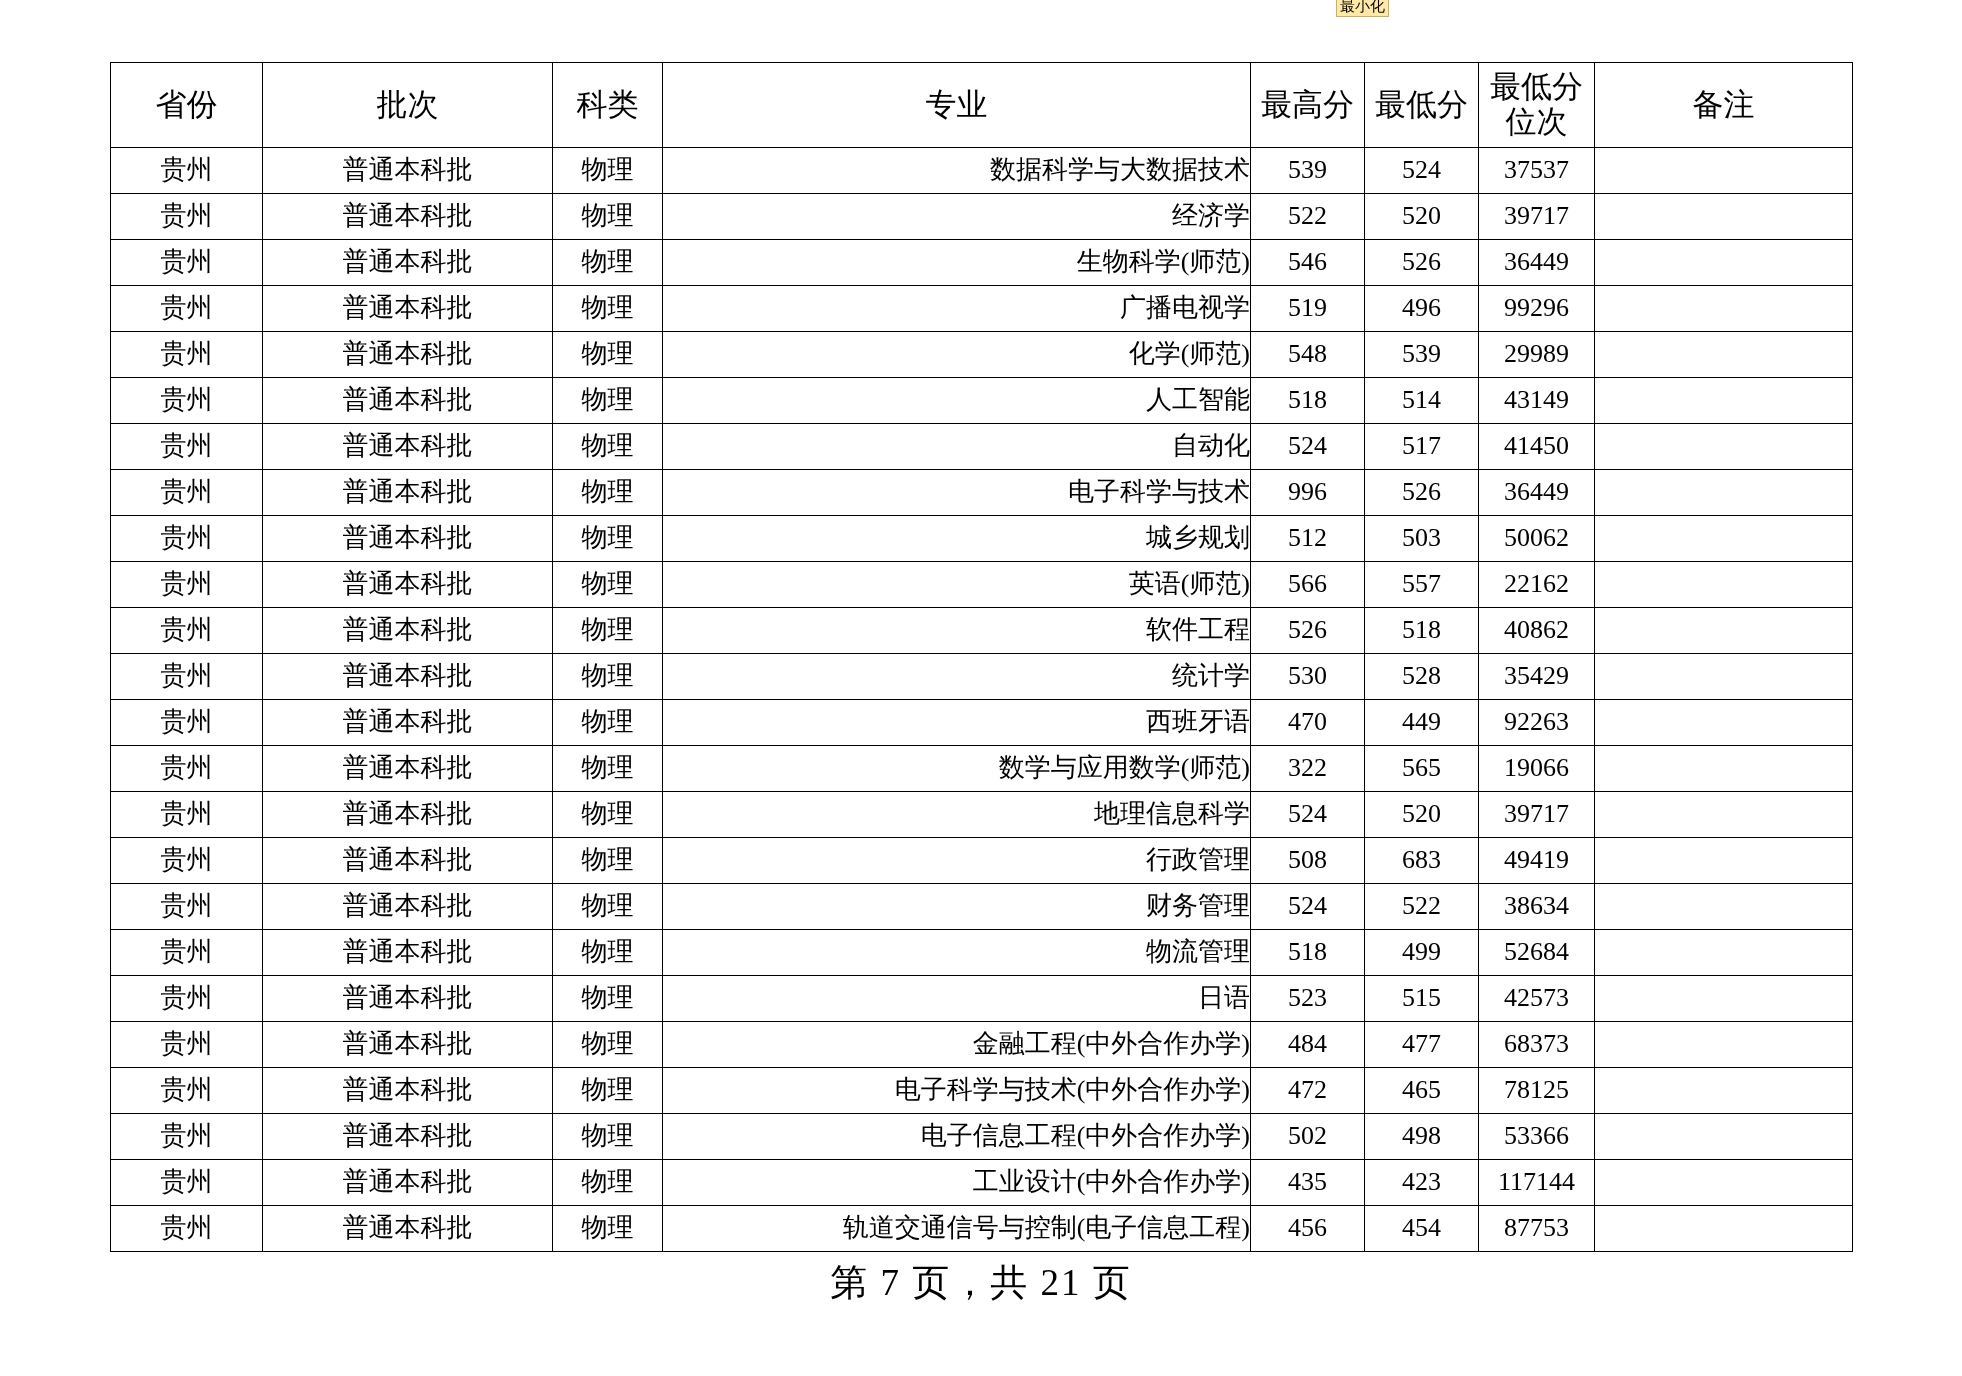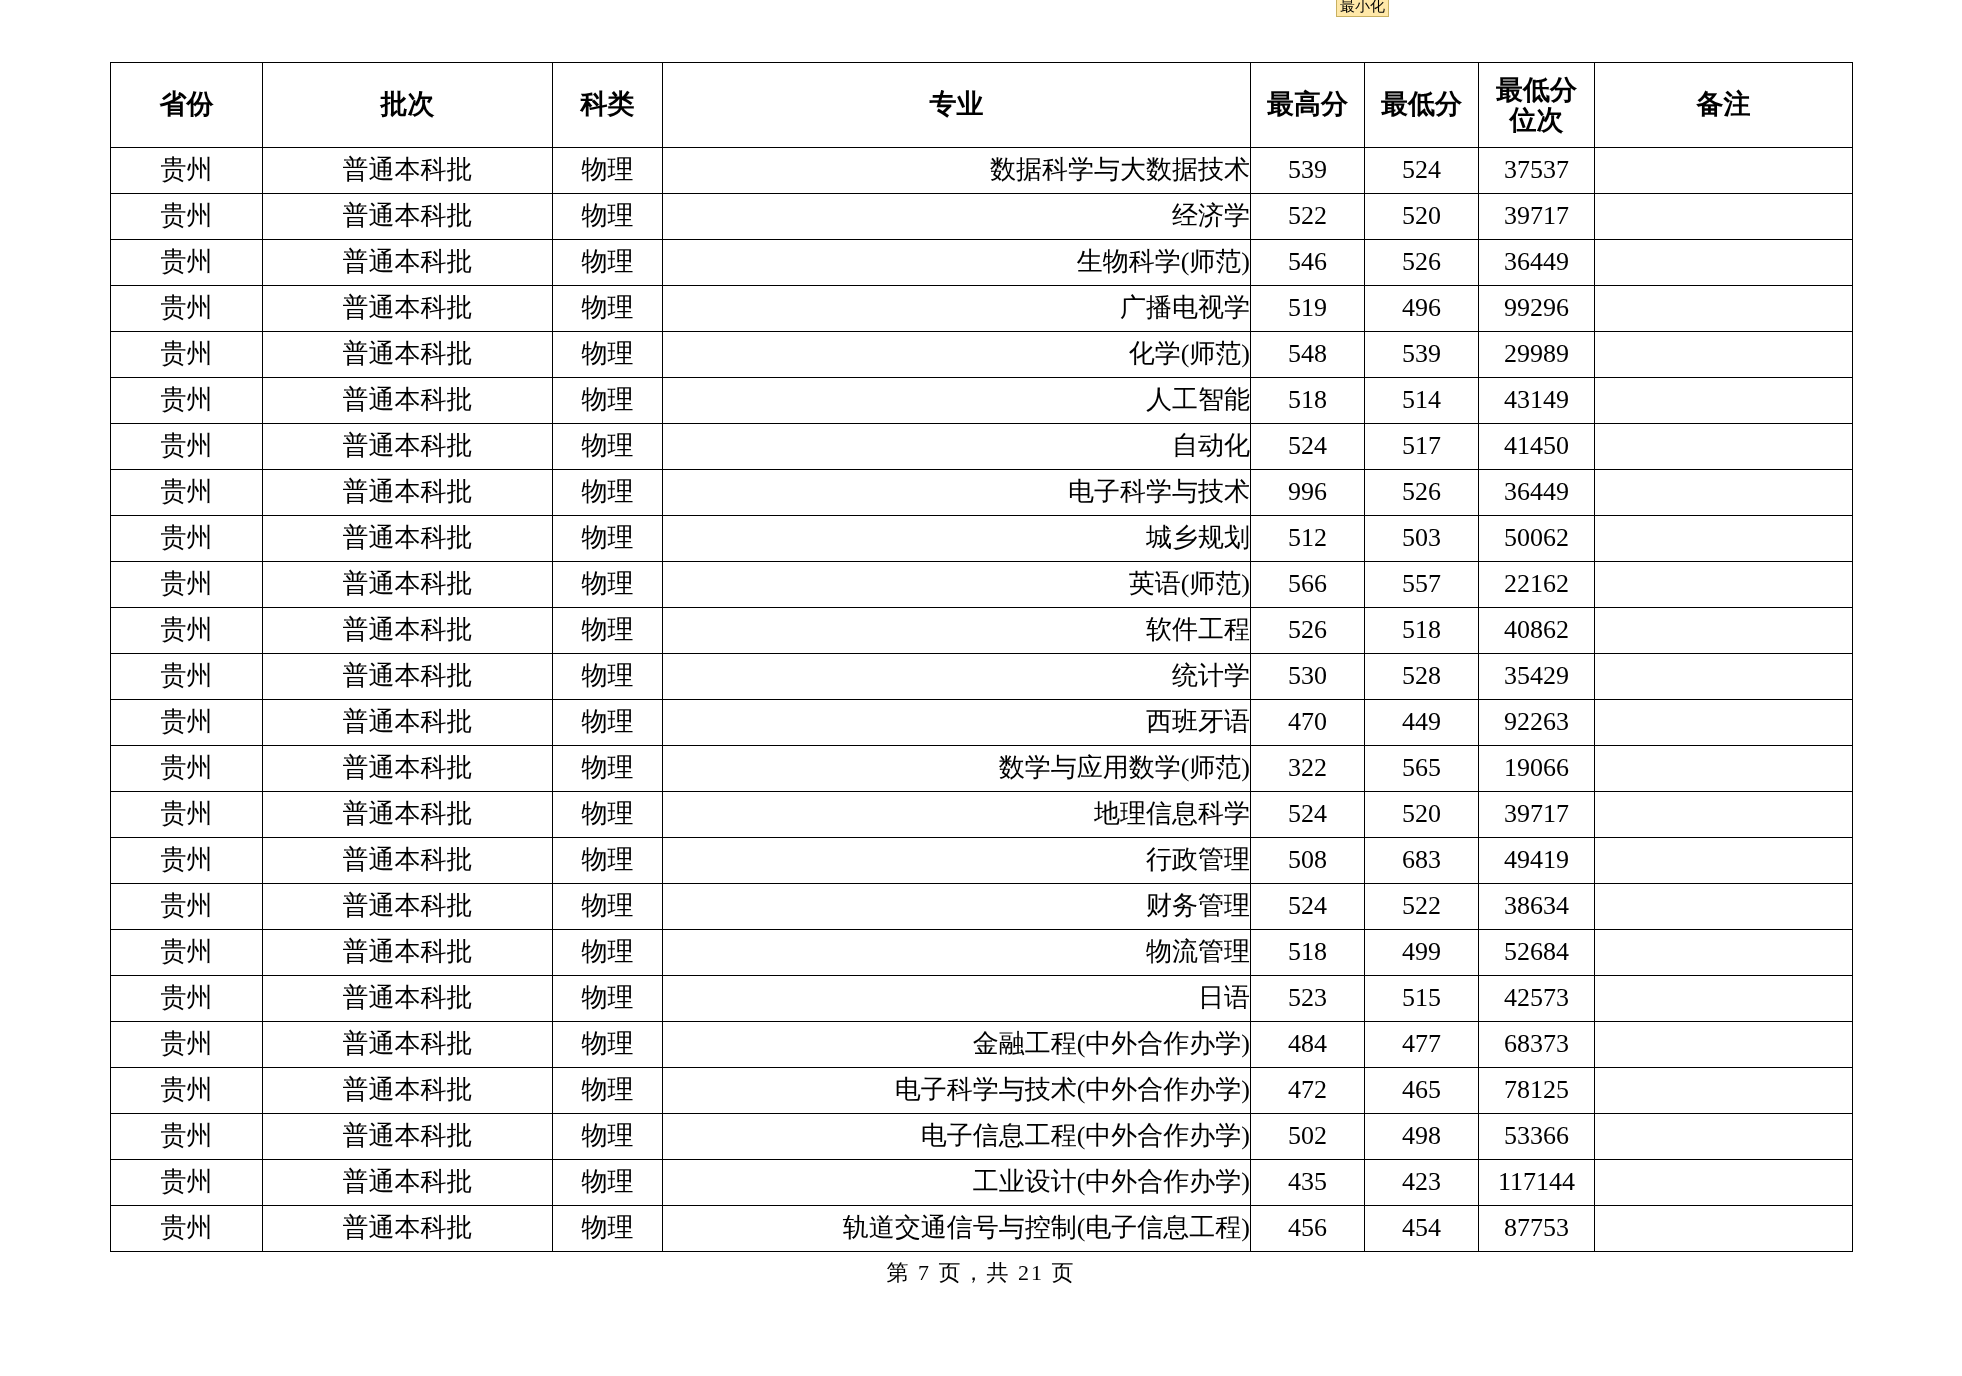--- a/index.html
+++ b/index.html
@@ -68,22 +68,21 @@
     font-size: 26px;
     line-height: 1.25;
     padding: 0;
     vertical-align: middle;
     font-weight: normal;
   }
 
   table.score-table thead th {
     height: 84px;
     text-align: center;
-    font-size: 27px;
-    font-weight: bold;
+    font-size: 31px;
   }
 
   table.score-table thead th .hdr-two {
     display: block;
     line-height: 1.12;
   }
 
   table.score-table tbody td {
     height: 45px;
   }
@@ -96,21 +95,21 @@
     padding-left: 10px !important;
     white-space: nowrap;
   }
 
   .footer {
     position: absolute;
     left: 0;
     top: 1258px;
     width: 1962px;
     text-align: center;
-    font-size: 22px;
+    font-size: 37px;
     letter-spacing: 2px;
     font-family: "Liberation Serif", "DejaVu Serif", serif;
   }
 </style>
 </head>
 <body>
 
 <div class="minimize-tip">最小化</div>
 
 <div class="page">

